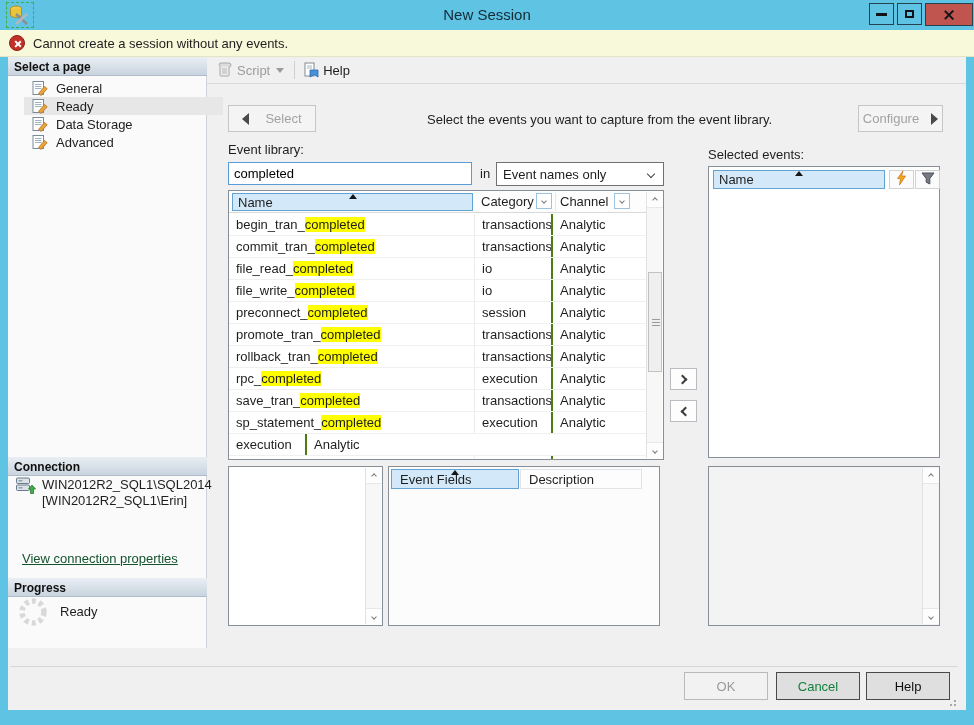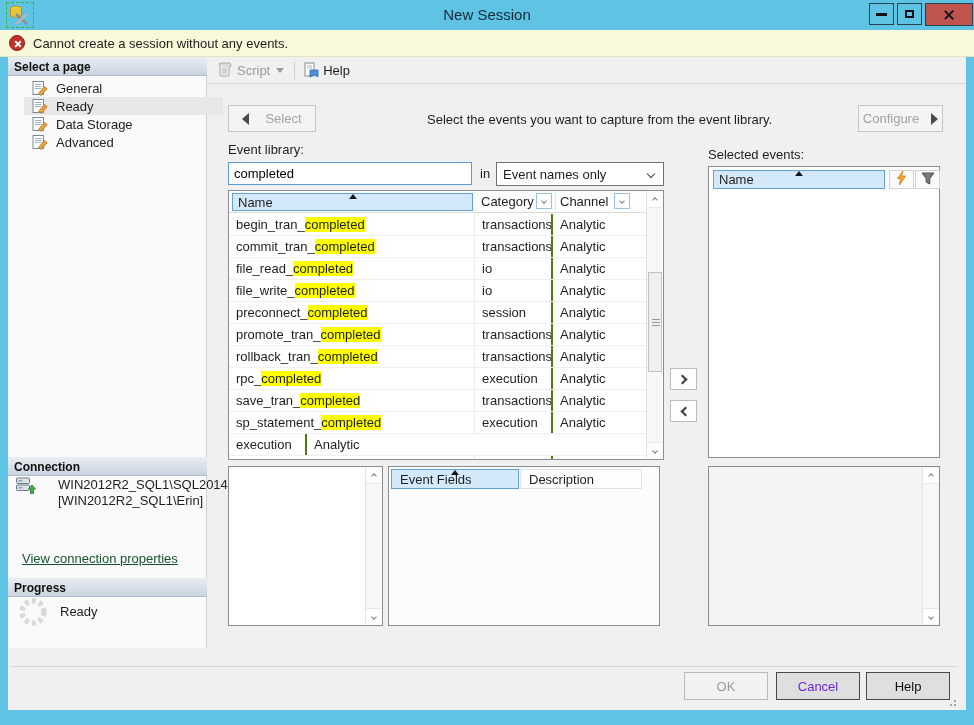--- a/index.html
+++ b/index.html
@@ -39,21 +39,21 @@
   .sidebar{left:8px;top:57px;width:199px;height:591px;background:#fafafa;border-right:1px solid #ccd2d8;}
   .sect-hdr{position:absolute;left:0;width:199px;height:19px;background:linear-gradient(#e9eef3,#c9d4df);
             border-bottom:1px solid #aebccb;font-weight:bold;font-size:12px;padding:3px 12px 0 6px;color:#10100f;}
   .hdr-pages{top:0;}
   .hdr-conn{top:400px;}
   .hdr-prog{top:521px;}
   .pages{position:absolute;left:16px;top:22px;width:199px;text-align:center;}
   .pg-item{display:flex;align-items:center;height:18px;padding-left:8px;cursor:default;}
   .pg-item.selected{background:#e7e7e7;}
   .pg-ico{width:16px;height:16px;margin-right:8px;flex:0 0 auto;}
-  .conn-row{left:8px;top:420px;width:186px;display:flex;gap:16px;}
+  .conn-row{left:8px;top:420px;width:186px;display:flex;}
   .srv-ico{width:20px;height:18px;margin-right:6px;flex:0 0 auto;}
   .conn-text{line-height:16px;}
   .conn-link{left:14px;top:494px;color:#14532d;text-decoration:underline;cursor:pointer;}
   .spinner{left:10px;top:540px;width:30px;height:30px;}
   .ready{left:52px;top:547px;}
 
   
   .toolbar{left:207px;top:57px;width:759px;height:27px;background:#f0f0f0;border-bottom:1px solid #d8d8d8;
            display:flex;align-items:center;padding-left:10px;}
   .tb-ico{width:16px;height:16px;margin-right:4px;}
@@ -126,21 +126,21 @@
   .sel-name{position:absolute;left:4px;top:3px;width:172px;height:19px;background:#d3e9f9;border:1px solid #62a3d3;padding:1px 0 0 5px;cursor:default;}
   .icon-btn{position:absolute;top:3px;width:25px;height:19px;border:1px solid #d2d2d2;background:#fbfbfb;display:flex;align-items:center;justify-content:center;cursor:default;}
   .ib-flash{left:180px;}
   .ib-filter{left:206px;}
   .panel-br{left:708px;top:466px;width:232px;height:160px;background:#f3f3f3;border:1px solid #888e96;}
 
   
   .hsep{left:10px;top:666px;width:948px;height:1px;background:#d7d7d7;}
   .fbtn{top:672px;width:84px;height:28px;display:flex;align-items:center;justify-content:center;cursor:default;}
   .ok-btn{left:684px;background:#f2f2f2;border:1px solid #bababa;color:#9a9a9a;}
-  .cancel-btn{left:776px;background:#dfdfdf;border:1px solid #494949;color:#6d28d9;}
+  .cancel-btn{left:776px;background:#dfdfdf;border:1px solid #494949;color:#15803d;}
   .help-btn{left:866px;background:#dfdfdf;border:1px solid #494949;color:#0e0e0e;}
   .grip-corner{left:946px;top:696px;width:12px;height:12px;}
 </style>
 </head>
 <body>
 
 <div class="window">
 
   <div class="abs titlebar">
     <div class="abs session-icon">

